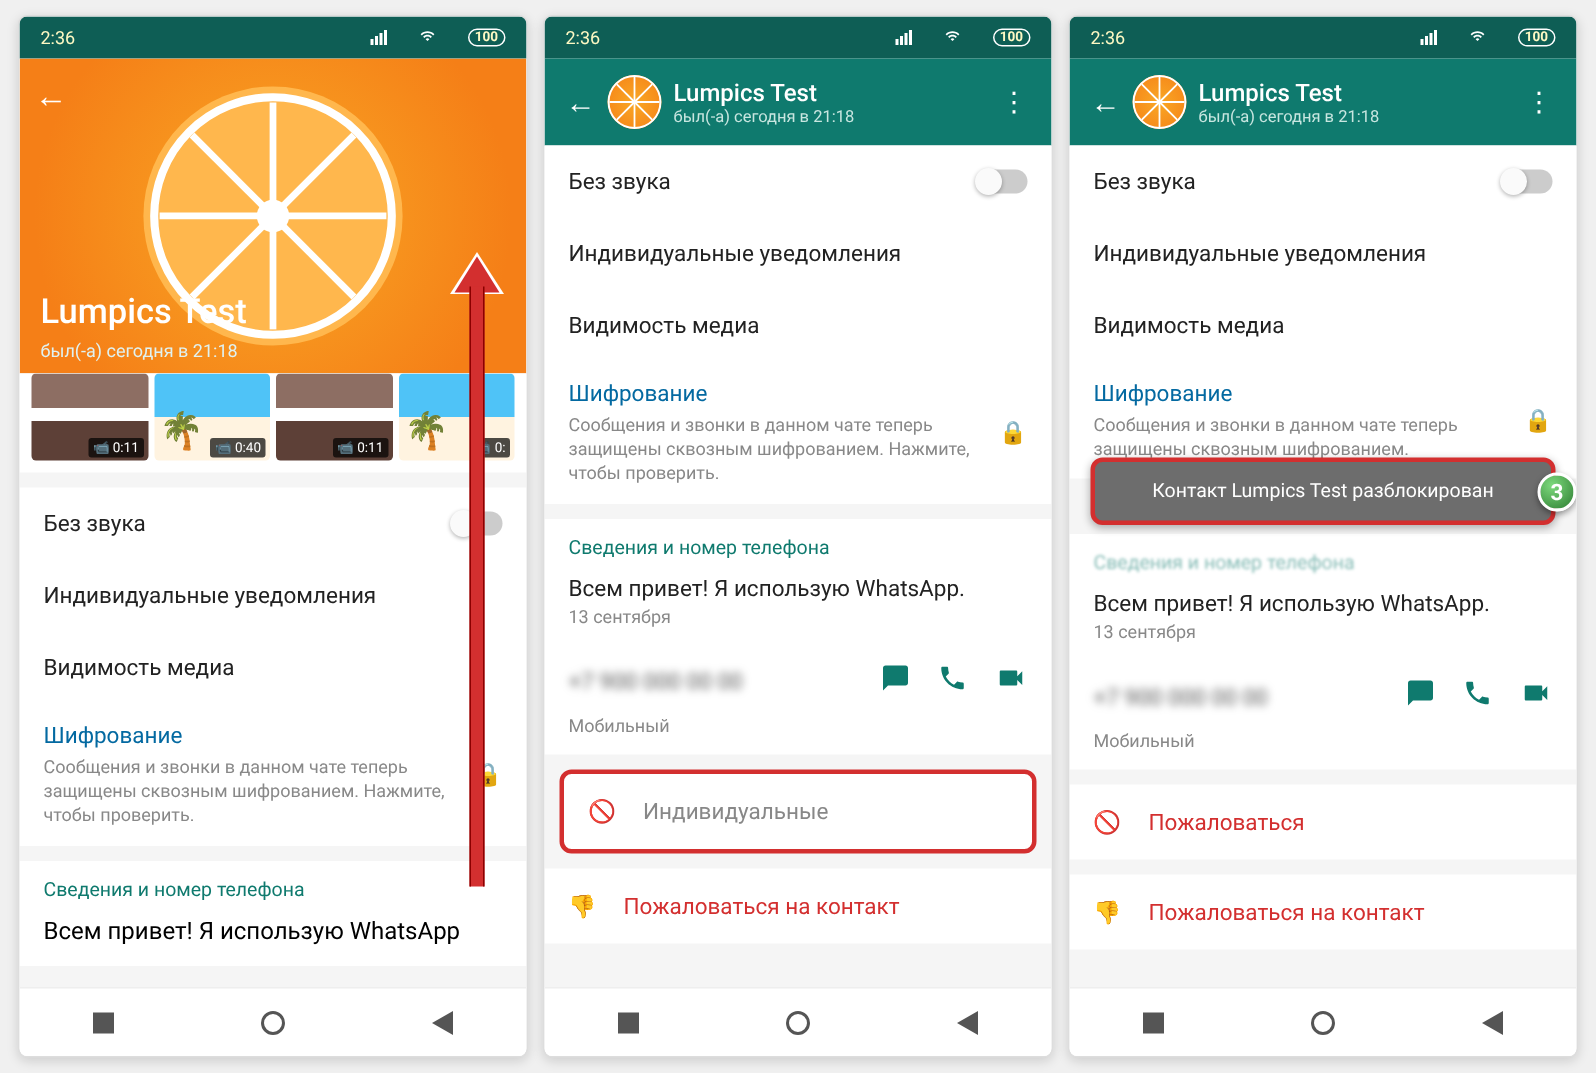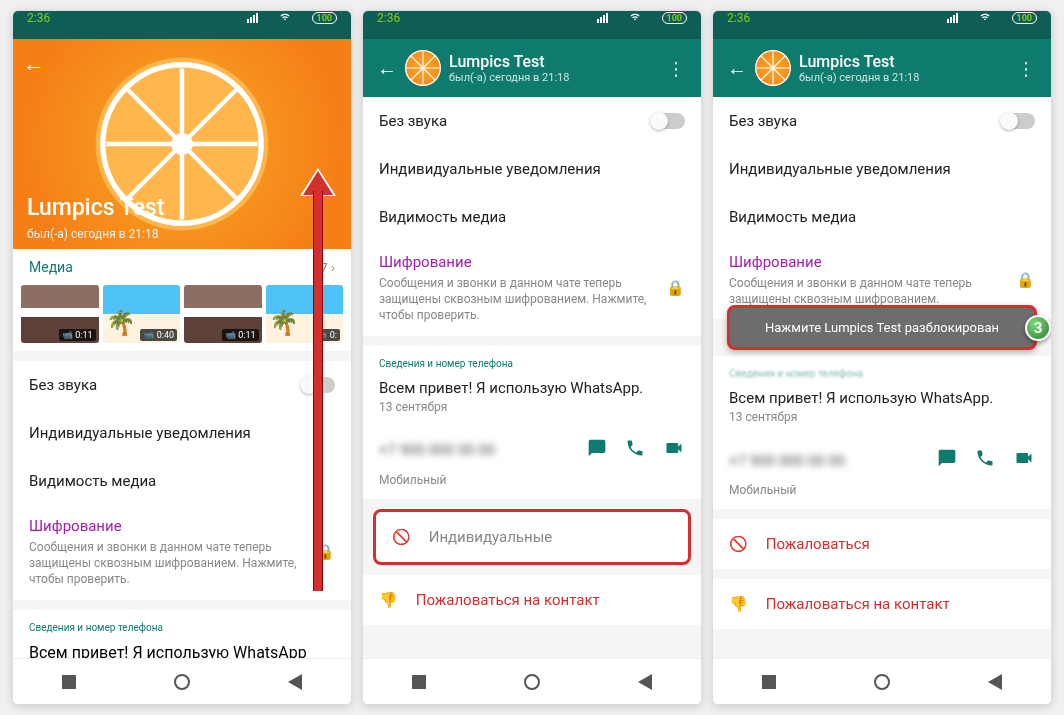--- a/index.html
+++ b/index.html
@@ -1,18 +1,18 @@
 <!DOCTYPE html>
 <html><head>
 <meta charset="utf-8">
 <style>
 * { margin: 0; padding: 0; box-sizing: border-box; font-family: Roboto, Arial, sans-serif; }
 body { background: #f0f0f0; padding: 10px; display: flex; gap: 10px; justify-content: center; }
 .phone { width: 340px; height: 695px; background: #fff; border: 1px solid #ddd; border-radius: 6px; overflow: hidden; position: relative; box-shadow: 0 2px 8px rgba(0,0,0,.15); display:flex; flex-direction:column;}
-.statusbar { background: #0e5e55; color: #84cc16; height: 28px; display: flex; align-items: flex-start; justify-content: space-between; padding: 0 14px; font-size: 12px; }
+.statusbar { background: #0e5e55; color: #fef9c3; height: 28px; display: flex; align-items: center; justify-content: space-between; padding: 0 14px; font-size: 12px; }
 .statusbar .right { display:flex; align-items:center; gap:20px;}
 .sig { display:inline-flex; align-items:flex-end; gap:1px;}
 .sig span{ width:2px; background:#fff;}
 .sig span:nth-child(1){height:4px}.sig span:nth-child(2){height:6px}.sig span:nth-child(3){height:8px}.sig span:nth-child(4){height:10px}
 .batt { border:1px solid #fff; border-radius:8px; padding:0 4px; font-size:9px; font-weight:bold;}
 .hero { height: 210px; position: relative; overflow:hidden;}
 .orange { position:absolute; inset:0; background: radial-gradient(circle at 50% 50%, #f9a825 0%, #f57f17 80%);}
 .orange svg{position:absolute; top:50%; left:50%; transform:translate(-50%,-50%);}
 .hero-back{position:absolute; top:12px; left:10px; color:#fff; font-size:22px;}
 .hero-title{position:absolute; bottom:28px; left:14px; color:#fff; font-size:23px; font-weight:500;}
@@ -32,24 +32,24 @@
 .thumbs{display:flex; padding:0 6px 8px;}
 .thumb{flex:1; margin:0 2px; height:58px; border-radius:3px; position:relative; overflow:hidden;}
 .thumb.cof{background:linear-gradient(180deg,#8d6e63 40%,#fff 40%,#fff 55%,#5d4037 55%);}
 .thumb.bch{background:linear-gradient(180deg,#4fc3f7 50%,#fff3e0 50%);}
 .thumb .tm{position:absolute;right:3px;bottom:2px;background:rgba(0,0,0,.7);color:#fff;font-size:9px;padding:1px 3px;border-radius:2px; display:flex; align-items:center; gap:2px;}
 .item{display:flex; justify-content:space-between; align-items:center; padding:15px 16px; font-size:15px; color:#222;}
 .item .sw{width:34px; height:16px; background:#ccc; border-radius:10px; position:relative;}
 .item .sw::after{content:''; position:absolute; width:18px; height:18px; background:#fafafa; border-radius:50%; top:-1px; left:-1px; box-shadow:0 1px 3px rgba(0,0,0,.3);}
 .enc{padding:12px 16px; display:flex; justify-content:space-between; gap:10px;}
 .enc .txt{flex:1;}
-.enc .h{font-size:15px; color:#a21caf; margin-bottom:4px;}
+.enc .h{font-size:15px; color:#0369a1; margin-bottom:4px;}
 .enc .s{font-size:12px; color:#888; line-height:1.35;}
 .lock{color:#0f7a6e; font-size:15px; align-self:center;}
-.sect-h{padding:12px 16px 6px; color:#0f7a6e; font-size:10px;}
+.sect-h{padding:12px 16px 6px; color:#0f7a6e; font-size:13px;}
 .about{padding:4px 16px 14px;}
 .about .l1{font-size:15px; color:#222; margin-bottom:3px;}
 .about .l2{font-size:12px; color:#888;}
 .phone-row{padding:10px 16px; display:flex; align-items:center; justify-content:space-between;}
 .phone-row .num{filter:blur(3px); color:#555; font-size:15px;}
 .phone-row .acts{display:flex; gap:18px; color:#0f7a6e;}
 .phone-row .acts span{font-size:19px;}
 .mob{padding:0 16px 12px; font-size:12px; color:#888;}
 .action{padding:16px; display:flex; align-items:center; gap:18px; font-size:15px;}
 .action.gray{color:#888;}
@@ -108,24 +108,20 @@
           </g>
           <circle cx="50" cy="50" r="6" fill="#fff"></circle>
         </svg>
     </div>
     <span class="hero-back">←</span>
     <div class="hero-title">Lumpics Test</div>
     <div class="hero-sub">был(-а) сегодня в 21:18</div>
   </div>
   <div class="content">
     <div class="card">
-      <div class="media-head">
-        <span>Медиа</span>
-        <span class="cnt"><span>7</span> ›</span>
-      </div>
       <div class="thumbs">
         <div class="thumb cof">
             <span class="tm">📹 <span>0:11</span></span>
           </div>
         <div class="thumb bch">
             <span class="palm">🌴</span>
             <span class="tm">📹 <span>0:40</span></span>
           </div>
         <div class="thumb cof">
             <span class="tm">📹 <span>0:11</span></span>
@@ -331,21 +327,21 @@
       <div class="enc">
         <div class="txt">
           <div class="h">Шифрование</div>
           <div class="s">Сообщения и звонки в данном чате теперь защищены сквозным шифрованием.</div>
         </div>
         <span class="lock">🔒</span>
       </div>
     </div>
     <div style="position:relative; margin:0 10px;">
       <div class="toast redbox" style="position:relative; top:0; left:0; right:0; margin:-24px 4px 6px;">
-        <span>Нажмите Lumpics Test разблокирован</span>
+        <span>Контакт Lumpics Test разблокирован</span>
       </div>
       <div class="marker" style="right:-10px; top:10px;">3</div>
     </div>
     <div class="card">
       <div class="sect-h" style="filter:blur(1px); opacity:.5;">Сведения и номер телефона</div>
       <div class="about">
         <div class="l1">Всем привет! Я использую WhatsApp.</div>
         <div class="l2">13 сентября</div>
       </div>
       <div class="phone-row">

